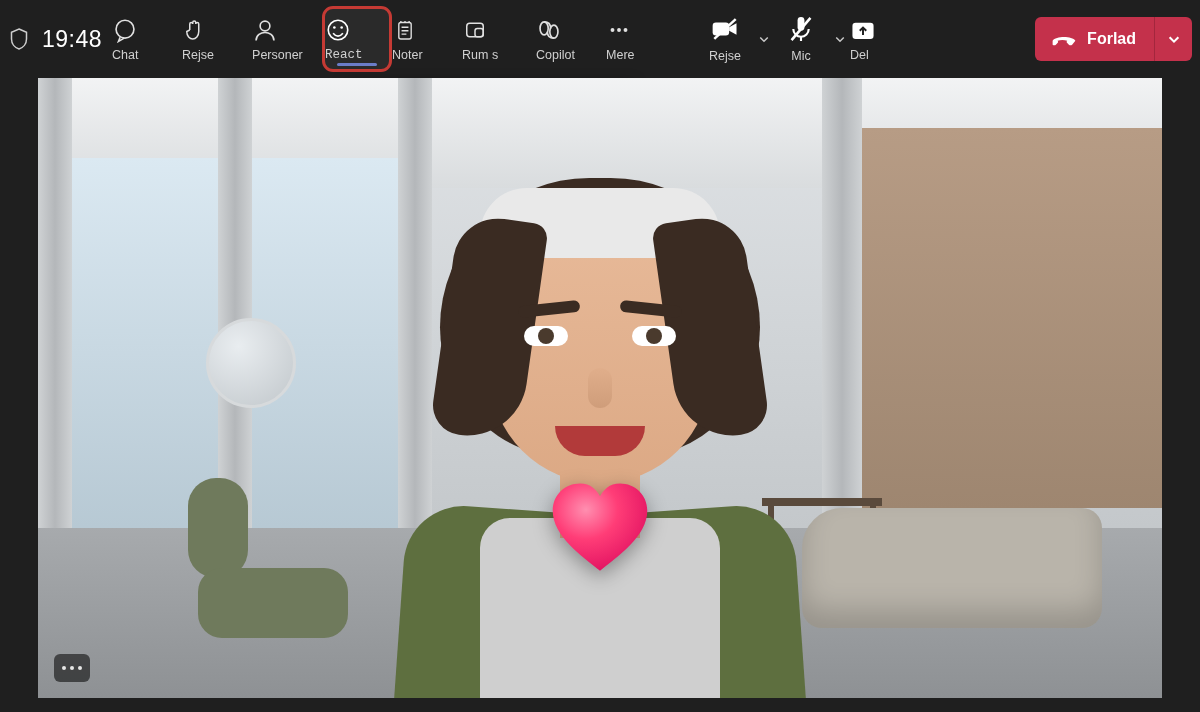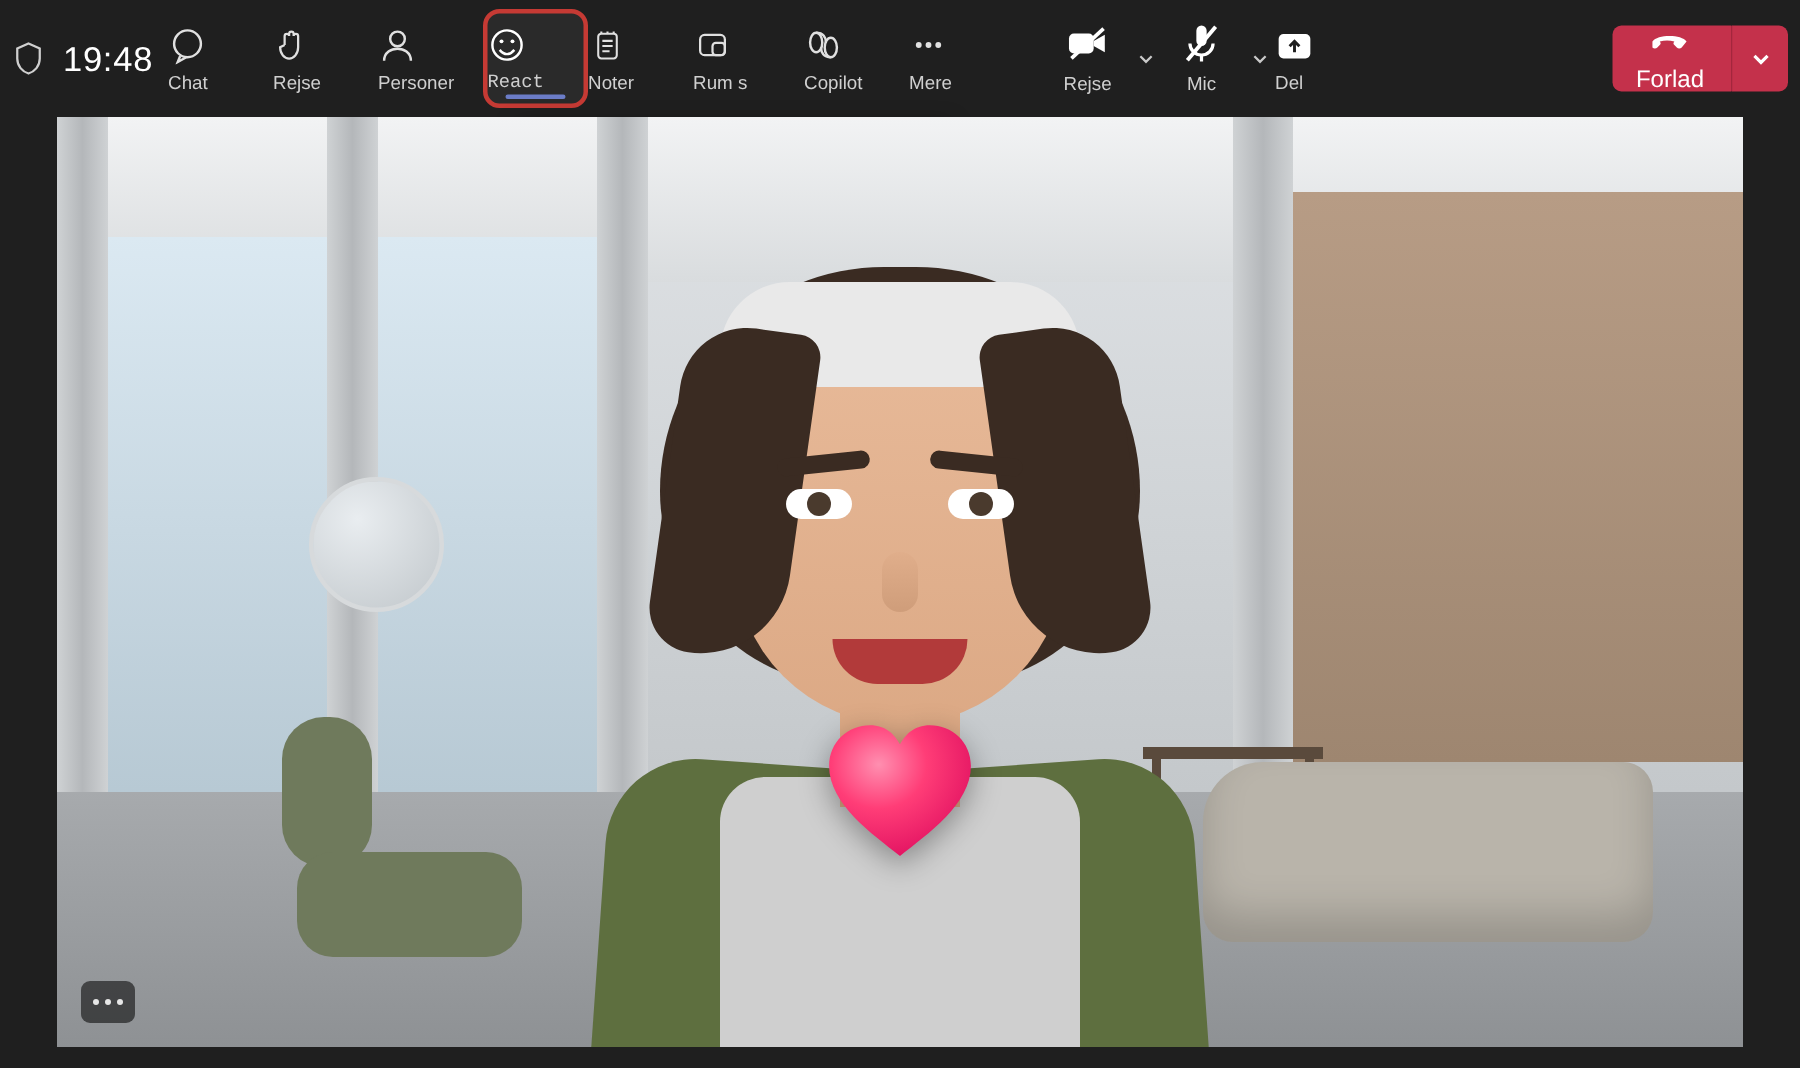--- a/index.html
+++ b/index.html
@@ -46,22 +46,22 @@
   .device-core { display:flex; flex-direction:column; align-items:center; justify-content:center; height:66px; width:54px; cursor:pointer; }
   .device-core .icon { width:28px; height:28px; display:flex; align-items:center; justify-content:center; margin-bottom:6px; color:#fff; }
   .device-core .label { font-size:12.5px; color:#d0d0d0; }
   .chev { width:20px; height:66px; display:flex; align-items:center; justify-content:center; cursor:pointer; color:#bdbdbd; }
 
   .tb-right { margin-left: auto; display:flex; align-items:center; gap: 6px; }
 
   .leave-group { display:flex; height:44px; }
   .leave-btn {
     display:flex; align-items:center; gap:10px;
-    background:#c4314b; color:#fff; font-size:16px; font-weight:400;
-    border-radius:6px 0 0 6px; padding: 0 18px 0 16px; cursor:pointer;flex-direction:column;
+    background:#c4314b; color:#fff; font-size:16px; font-weight:700;
+    border-radius:6px 0 0 6px; padding: 0 18px 0 16px; cursor:pointer;
   }
   .leave-more {
     width:38px; display:flex; align-items:center; justify-content:center;
     background:#c4314b; border-left:1px solid #a3263d; border-radius:0 6px 6px 0; cursor:pointer; color:#fff;
   }
 
   
   .react-flyout {
     position:absolute; top:78px; left:346px;
     background:#1a1a1a; border-radius: 0 0 8px 8px;

